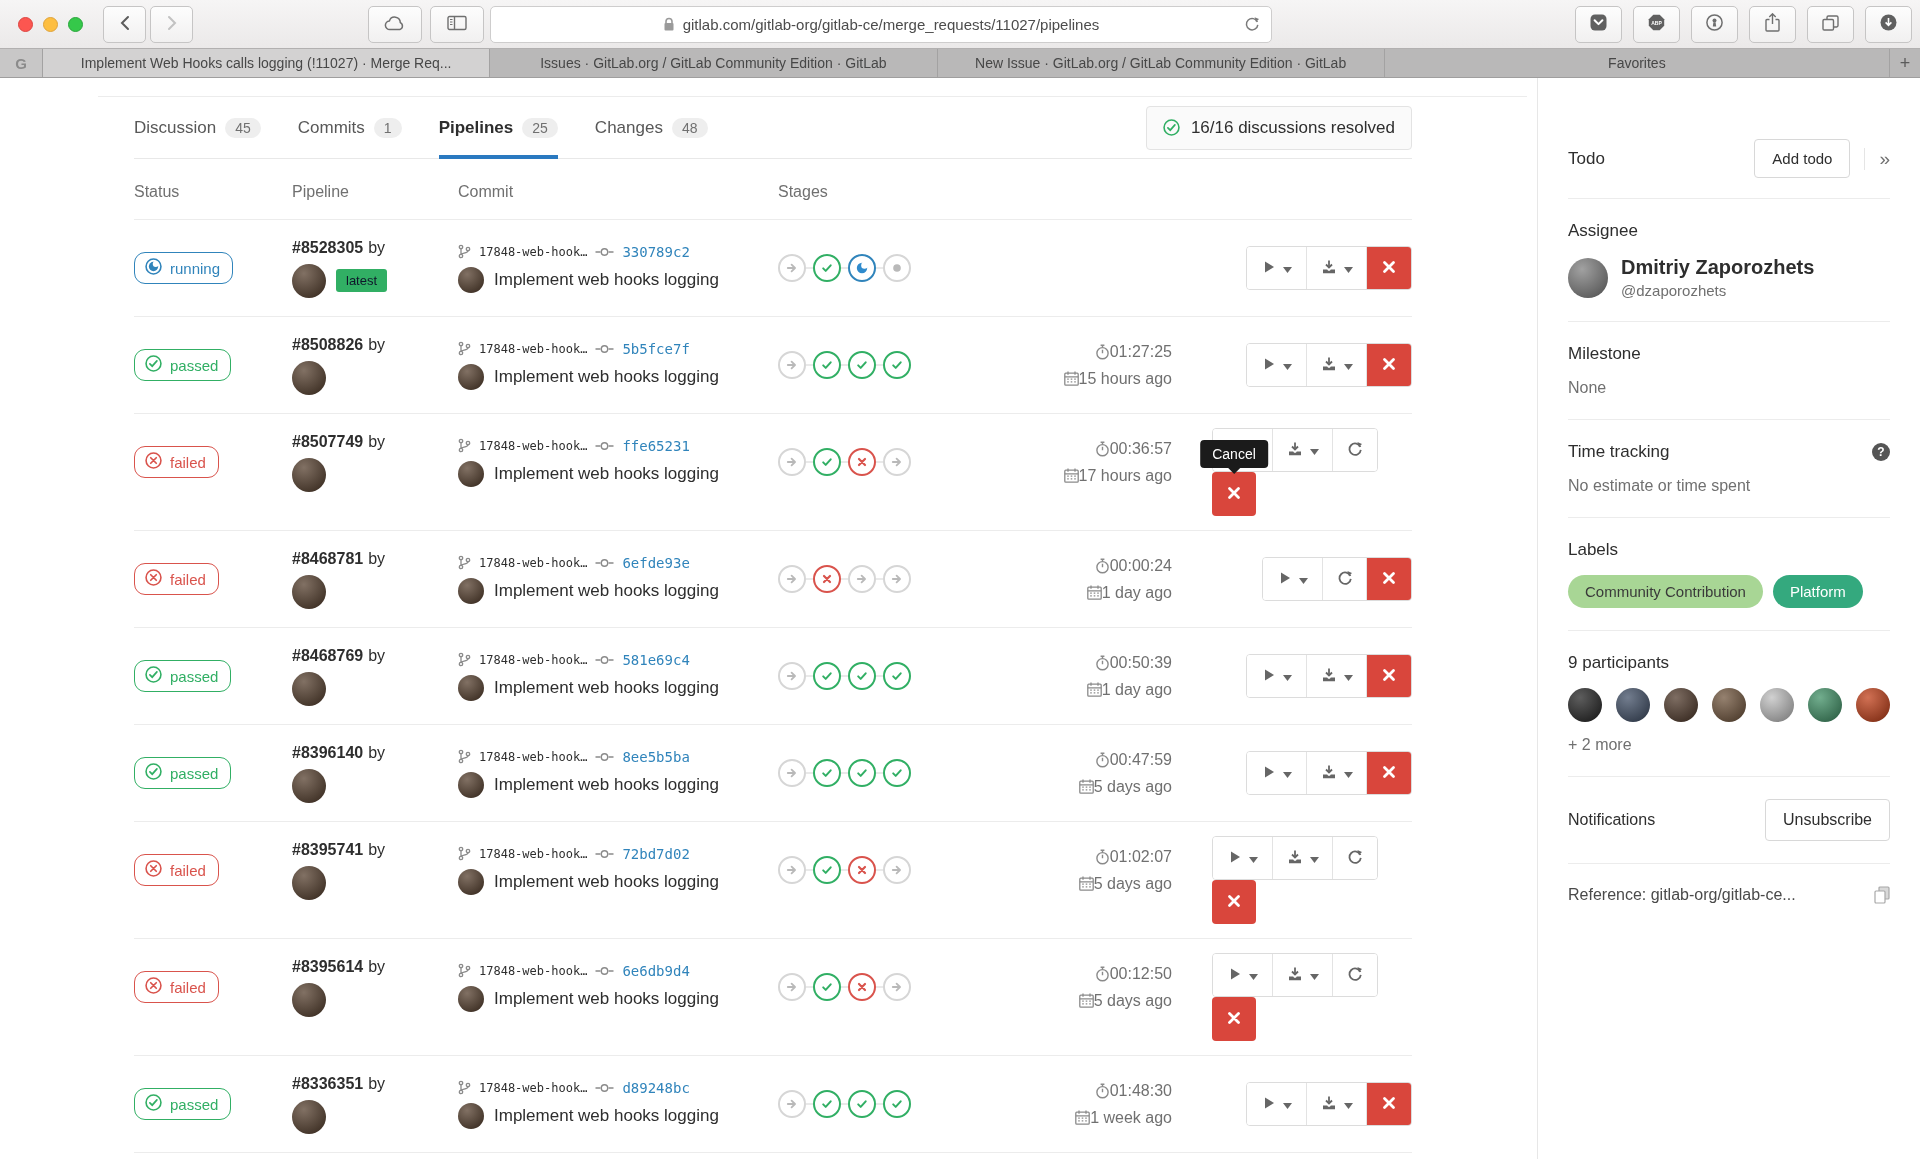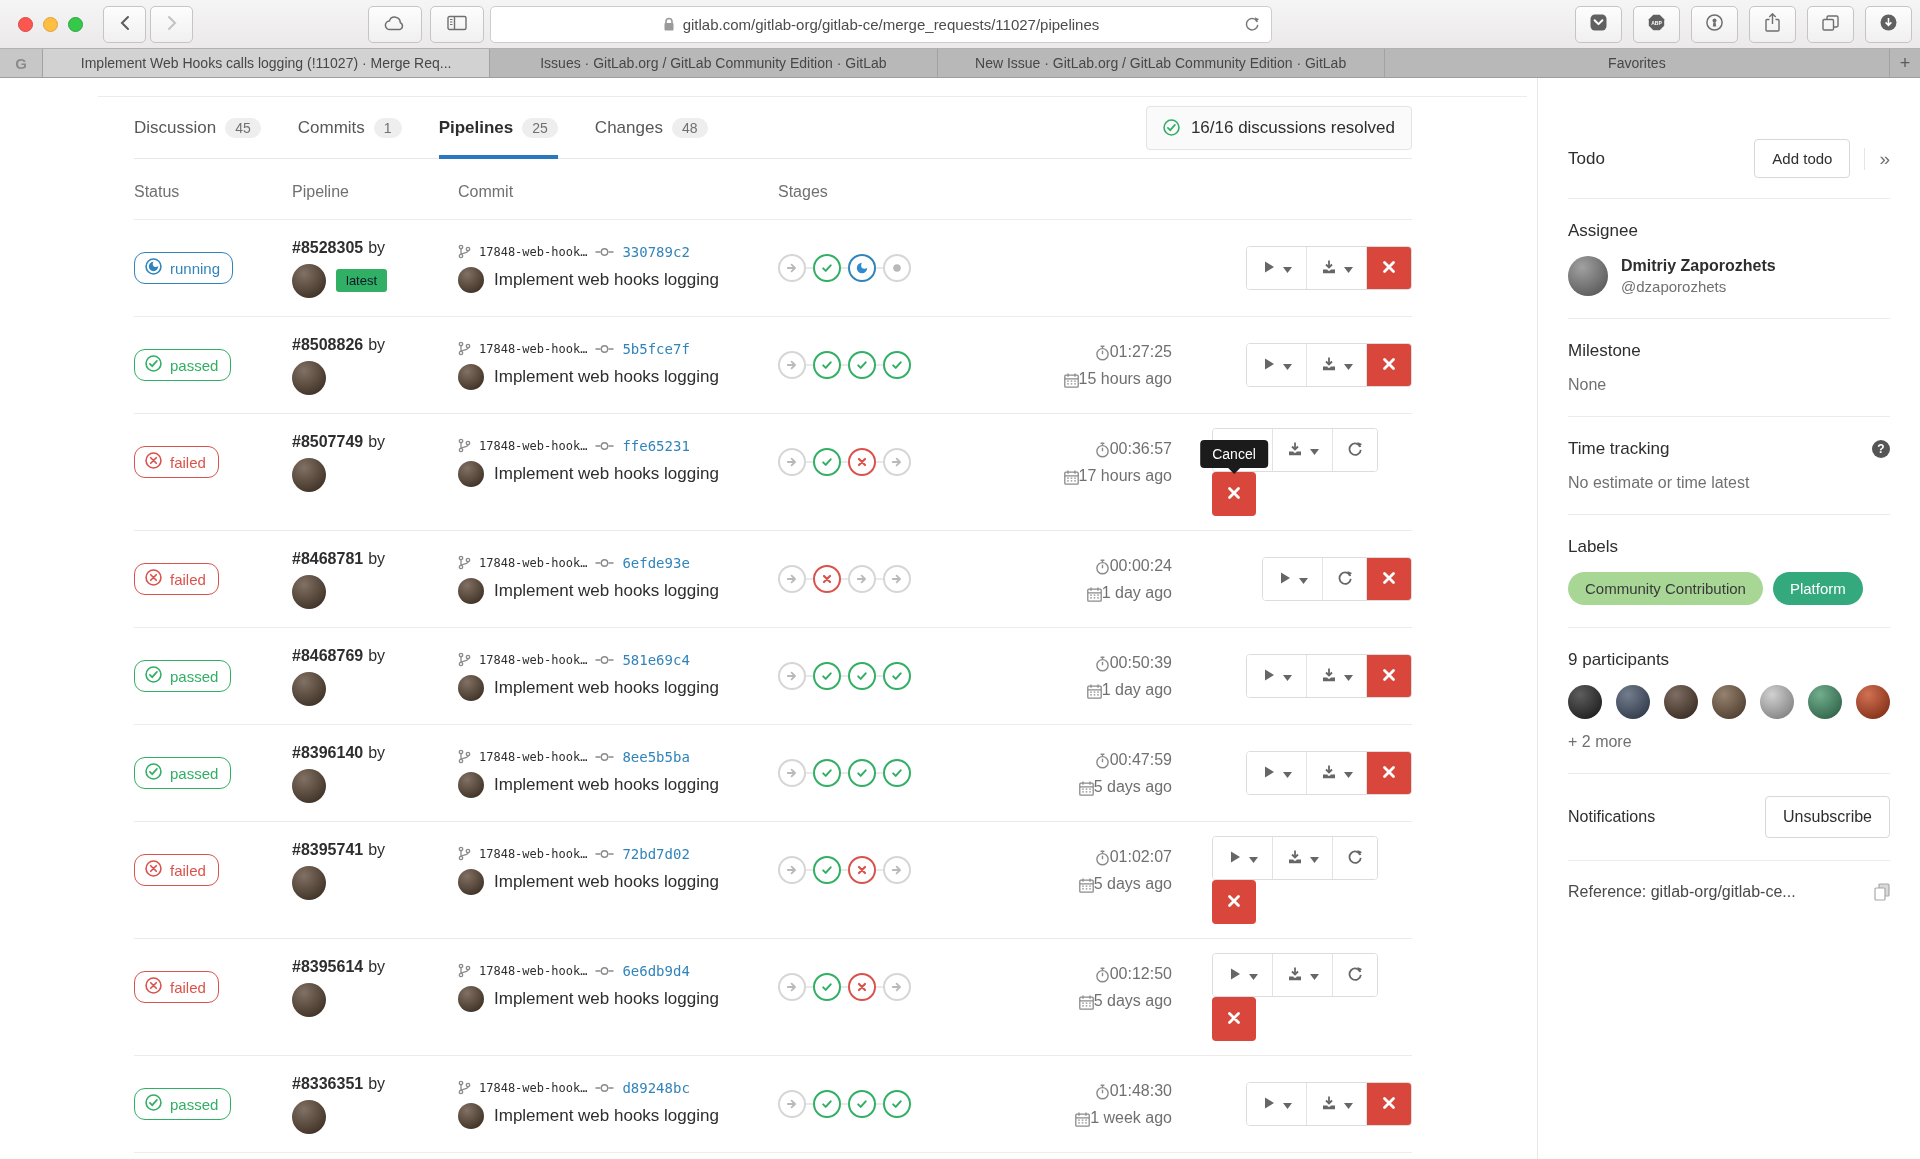--- a/index.html
+++ b/index.html
@@ -80,21 +80,21 @@
   .hash { font-family:"DejaVu Sans Mono", monospace; font-size:14px; color:#3084bb; text-decoration:none; }
   .cicon { color:#8a8a8a; display:flex; }
   .cl2 { gap:10px; }
   .cmsg { font-size:17px; color:#2e2e2e; text-decoration:none; }
   .stage { width:28px; height:28px; border:2px solid #d6d6d6; border-radius:50%; display:flex; align-items:center;
     justify-content:center; color:#b9b9b9; flex:none; background:#fff; }
   .stage-line { width:7px; height:2px; background:#e9e9e9; flex:none; }
   .stage-passed { border-color:#31af64; color:#31af64; }
   .stage-failed { border-color:#d9534c; color:#d9534c; }
   .stage-running { border-color:#3084bb; color:#2f8bcd; }
-  .trow { display:flex; align-items:flex-end; }
+  .trow { display:flex; align-items:center; }
   .trow .ticon { color:#8a8a8a; display:flex; }
   .btn-group { display:flex; border:1px solid #dcdcdc; border-radius:4px; overflow:hidden; background:#fff; }
   .btn-group.offset { margin-right:34px; }
   .seg { display:flex; align-items:center; justify-content:center; gap:7px; height:42px; background:#fff; border:none;
     border-right:1px solid #e3e3e3; color:#666; padding:0; cursor:default; }
   .seg:last-child { border-right:none; }
   .seg.wide { width:60px; } .seg.sq { width:44px; }
   .seg.cancel { background:#d9463c; color:#fff; }
   .cancel-row { position:relative; align-self:flex-end; margin-right:156px; margin-top:0; }
   .cancel-float { width:44px; height:44px; background:#d9463c; border:none; border-radius:4px; color:#fff;
@@ -107,21 +107,21 @@
   .sidebar { width:383px; flex:none; border-left:1px solid #e7e7e7; padding:0 30px; font-size:16px; }
   .sb-section { padding:22px 0; border-bottom:1px solid #ececec; }
   .sb-section.last { border-bottom:none; }
   .sb-todo { display:flex; align-items:center; padding:16px 0 20px; border-bottom:1px solid #ececec;margin-top:45px; }
   .todo-label { font-size:17px; }
   .add-todo { margin-left:auto; background:#fff; border:1px solid #d8d8d8; border-radius:4px; padding:10px 17px;
     font-size:15px; color:#2e2e2e; cursor:default; }
   .collapse { margin-left:14px; padding-left:14px; border-left:1px solid #e5e5e5; color:#707070; font-size:19px; cursor:default; }
   .sb-h { margin-bottom:15px; font-size:17px; }
   .assignee-row { display:flex; gap:13px; align-items:center; }
-  .a-name { font-weight:bold; font-size:16px; }
+  .a-name { font-weight:bold; font-size:20px; }
   .a-user { color:#707070; font-size:15px; margin-top:3px; }
   .muted { color:#707070; }
   .tt-head { display:flex; align-items:center; justify-content:space-between; margin-bottom:15px; }
   .tt-head .sb-h { margin-bottom:0; }
   .help { width:18px; height:18px; border-radius:50%; background:#555; color:#fff; font-size:12px; font-weight:bold;
     display:flex; align-items:center; justify-content:center; }
   .labels-row { display:flex; gap:10px; }
   .label-pill { border-radius:17px; padding:8px 17px; font-size:15px; cursor:default; }
   .pp-row { display:flex; gap:14px; }
   .pp-more { margin-top:14px; color:#707070; font-size:16px; cursor:default; }
@@ -1377,21 +1377,21 @@
     </div>
     <div class="sb-section">
       <div class="sb-h">Milestone</div>
       <div class="muted">None</div>
     </div>
     <div class="sb-section">
       <div class="tt-head">
         <div class="sb-h">Time tracking</div>
         <span class="help">?</span>
       </div>
-      <div class="muted">No estimate or time latest</div>
+      <div class="muted">No estimate or time spent</div>
     </div>
     <div class="sb-section">
       <div class="sb-h">Labels</div>
       <div class="labels-row" id="labels-row">
           <span class="label-pill" style="background: rgb(168, 214, 149); color: rgb(58, 58, 58);">Community Contribution</span>
           <span class="label-pill" style="background: rgb(52, 169, 126); color: rgb(255, 255, 255);">Platform</span>
         </div>
     </div>
     <div class="sb-section">
       <div class="sb-h">9 participants</div>

